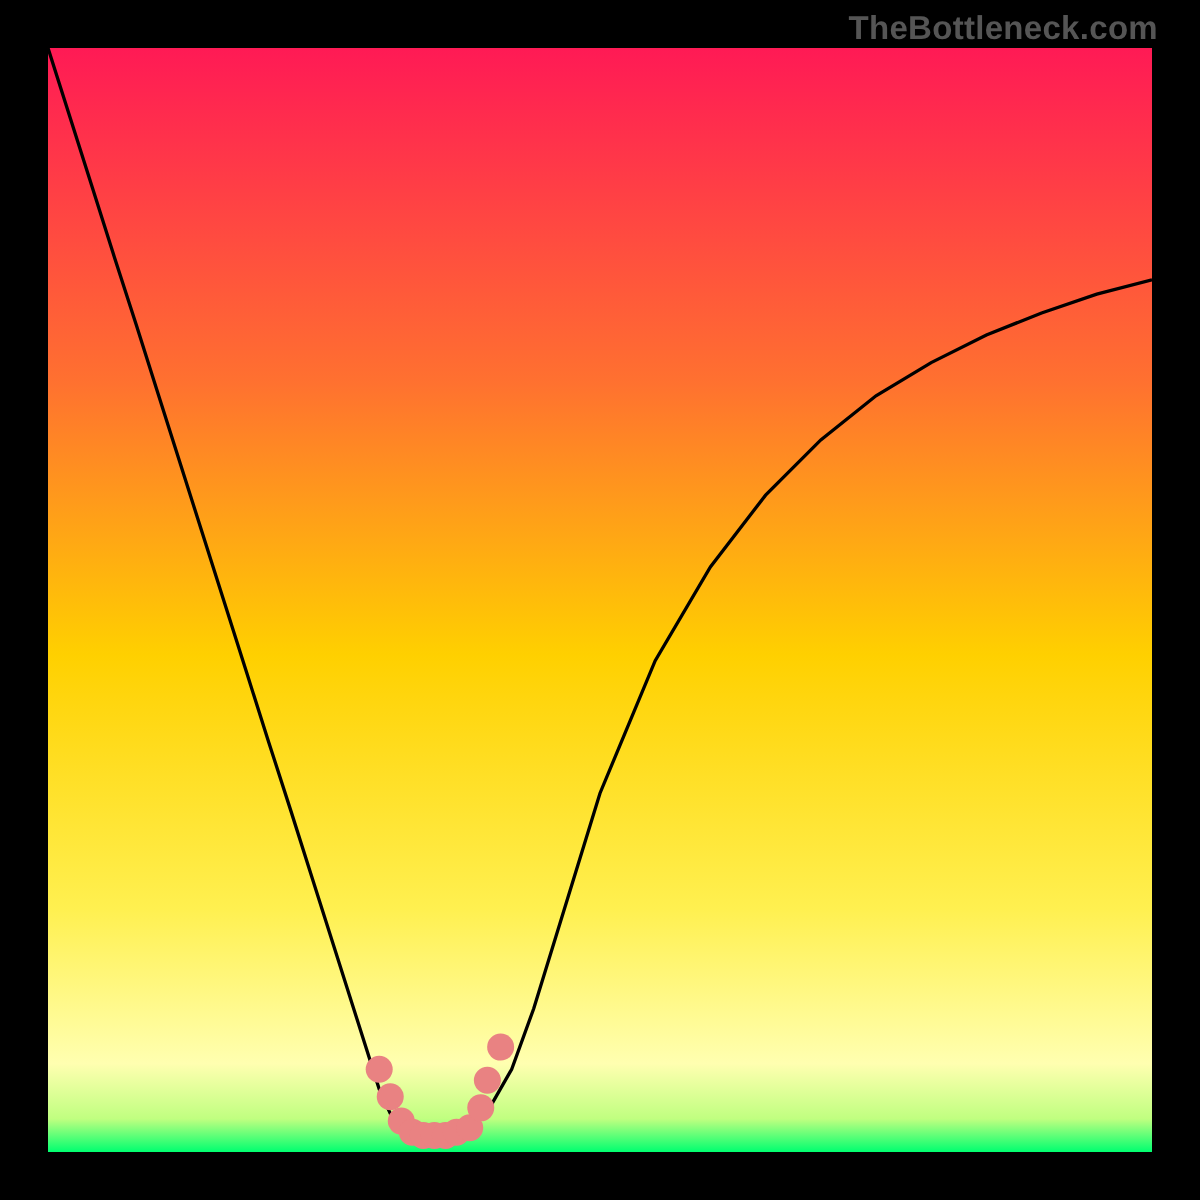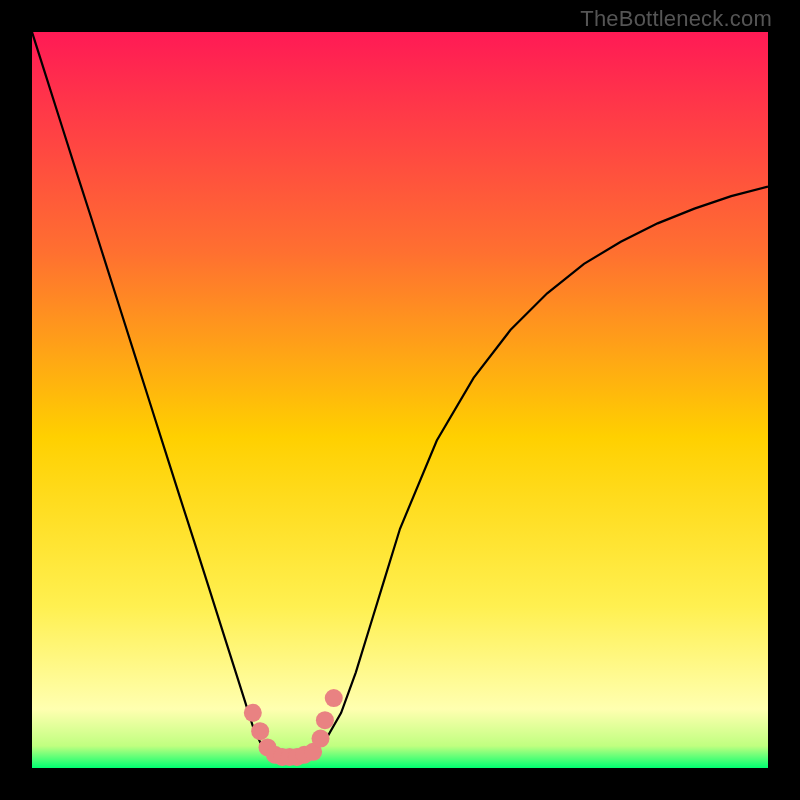--- a/index.html
+++ b/index.html
@@ -31,21 +31,21 @@
     display: block;
     width: 100%;
     height: 100%;
   }
   .attribution {
     position: absolute;
     top: 6px;
     right: 28px;
     color: #555;
     font-size: 22px;
-    font-weight: 400;
+    font-weight: 700;
     letter-spacing: 0.2px;
     user-select: none;
   }
 </style>
 </head>
 <body>
 
 <div class="frame">
 
   <div class="plot-area">

